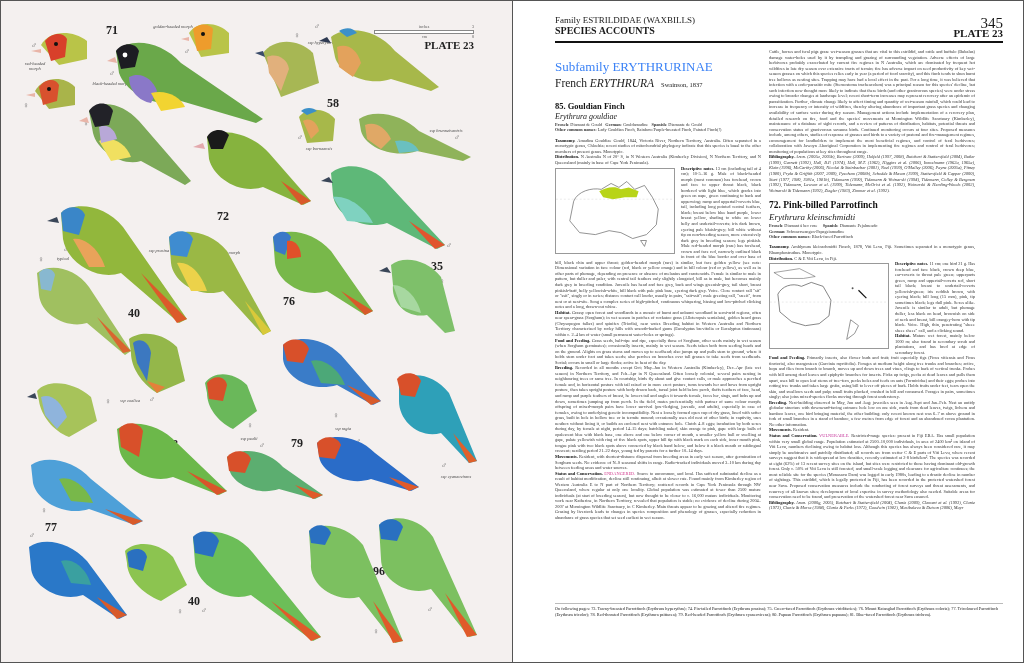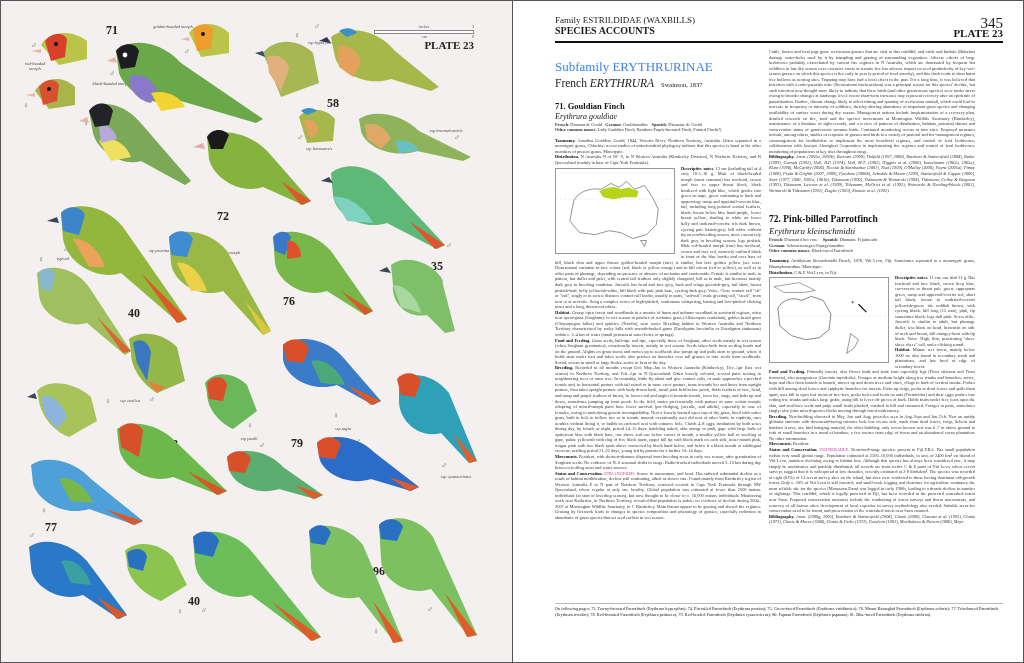--- a/index.html
+++ b/index.html
@@ -61,21 +61,21 @@
     .p { margin: 0 0 0 0; }
     .p b { font-weight: bold; color: #111; }
     .gap { height: 5px; }
     .status-en { color: #d0358a; }
     .status-vu { color: #c5339a; }
     .map-box {
       float: left; width: 118px; height: 84px; margin: 2px 6px 2px 0;
       border: 1px solid #999; background: #fff; position: relative;
     }
     .map-box svg { width: 100%; height: 100%; }
-    .acct2-title { font-size: 9.5px; font-weight: bold; margin-top: 20px; line-height: 12px; color: #111; }
+    .acct2-title { font-size: 9.5px; font-weight: bold; margin-top: 6px; line-height: 12px; color: #111; }
     .acct2-sci { font-size: 9px; font-style: italic; line-height: 12px; color: #222; }
     .footer-rule { position: absolute; left: 42px; right: 20px; top: 602px; height: 1px; background: #bbb; }
     .footer { position: absolute; left: 42px; right: 20px; top: 605px; font-size: 4.3px; line-height: 5.5px; color: #222; }
   </style>
 </head>
 <body>
 
 <div class="spread">
 
   <div class="plate">
@@ -337,21 +337,21 @@
     <div class="rule"></div>
 
     <div class="col col-left">
       <div class="subfamily">Subfamily ERYTHRURINAE</div>
       <div class="genus">
         <span>French</span>
         <i>ERYTHRURA</i>
         <span class="auth">Swainson, 1837</span>
       </div>
 
-      <div class="acct-title">71. Gouldian Finch</div>
+      <div class="acct-title">85. Gouldian Finch</div>
       <div class="acct-sci">Erythrura gouldiae</div>
       <div class="names">
         <b>French</b>: <span>Diamant de Gould</span>&nbsp;&nbsp;
         <b>German</b>: <span>Gouldamadine</span>&nbsp;&nbsp;
         <b>Spanish</b>: <span>Diamante de Gould</span><br>
         <b>Other common names</b>: <span>Lady Gouldian Finch, Rainbow/Purple-breasted Finch, Painted Finch(!)</span>
       </div>
       <div class="gap"></div>
       <div class="p"><b>Taxonomy.</b> <span>Amadina Gouldiae Gould, 1844, Victoria River, Northern Territory, Australia. Often separated in a monotypic genus, Chloebia; recent studies of mitochondrial phylogeny indicate that this species is basal to the other members of present genus. Monotypic.</span></div>
       <div class="p"><b>Distribution.</b> <span>N Australia N of 20° S, in N Western Australia (Kimberley Division), N Northern Territory, and N Queensland (mainly in base of Cape York Peninsula).</span></div>

